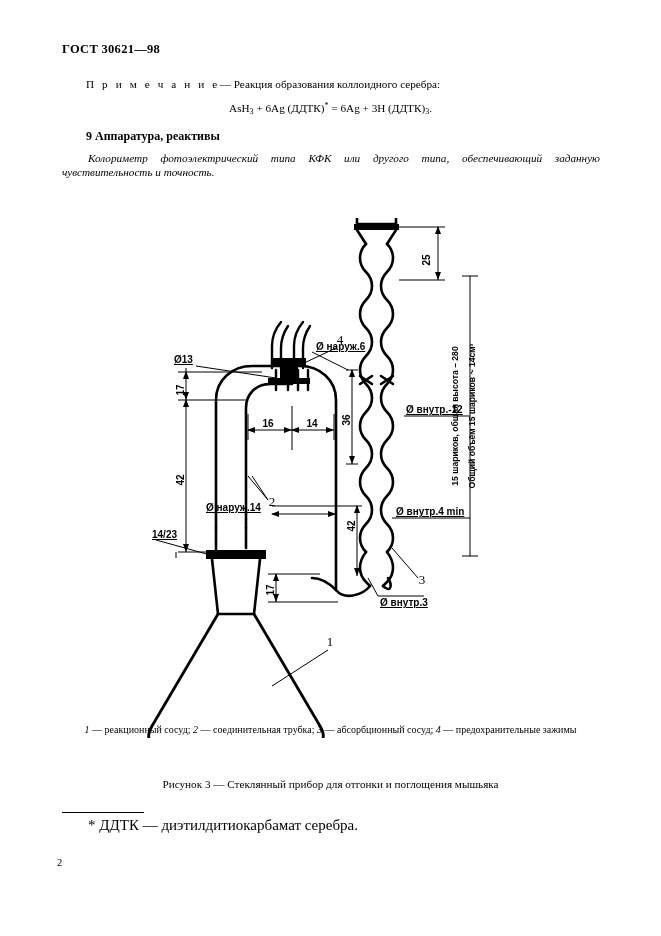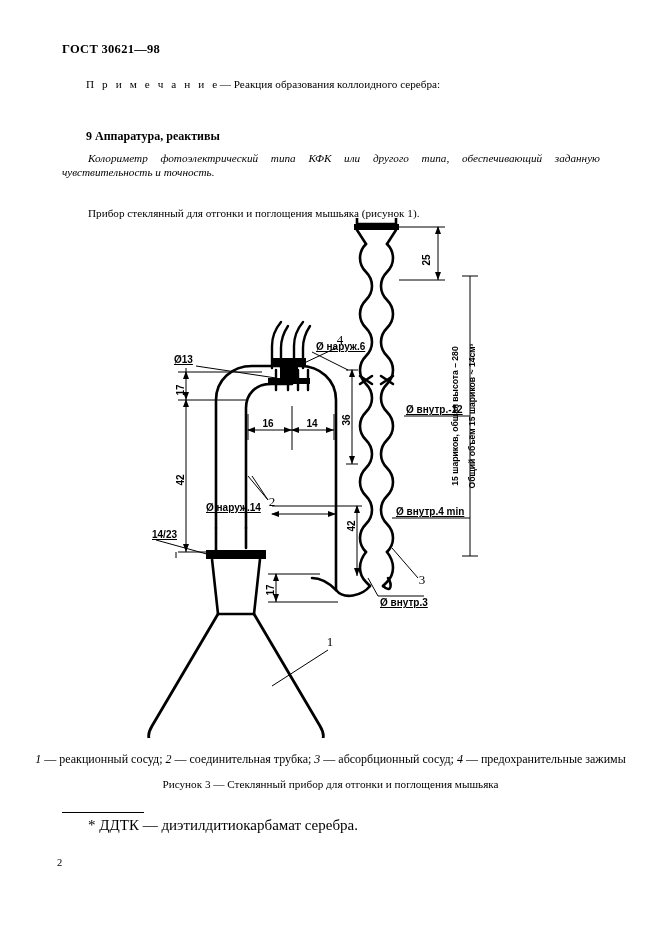--- a/index.html
+++ b/index.html
@@ -101,23 +101,23 @@
   }
   .figure-wrap svg {
     display: block;
   }
 
   
   .fig-legend {
     position: absolute;
     left: 0;
     right: 0;
-    top: 752px;
+    top: 724px;
     text-align: center;
-    font-size: 12px;
+    font-size: 10px;
     white-space: nowrap;
   }
   .fig-legend i {
     font-style: italic;
   }
   .fig-title {
     position: absolute;
     left: 0;
     right: 0;
     top: 778px;
@@ -152,25 +152,27 @@
 
 <div class="page">
 
   <div class="doc-header">ГОСТ 30621—98</div>
 
   <div class="note-line">
     <span class="spaced">П р и м е ч а н и е</span><span>—</span>
     <span>Реакция образования коллоидного серебра:</span>
   </div>
 
+  <div class="formula">
+    <span>AsH</span><sub>3</sub><span> + 6Ag (ДДТК)</span><sup>*</sup><span> = 6Ag + 3H (ДДТК)</span><sub>3</sub><span>.</span>
+  </div>
 
   <div class="section-title">9 Аппаратура, реактивы</div>
 
   <div class="para italic p1"><span class="ind"></span><span>Колориметр фотоэлектрический типа КФК или другого типа, обеспечивающий заданную чувствительность и точность.</span></div>
-  <div class="para p3"><span class="ind"></span><span>Прибор стеклянный для отгонки и поглощения мышьяка (рисунок 1).</span></div>
 
   <div class="figure-wrap">
     <svg width="661" height="520" viewBox="0 0 661 520" xmlns="http://www.w3.org/2000/svg">
       <defs>
         <marker id="ar" markerWidth="9" markerHeight="9" refX="8" refY="3" orient="auto">
           <path d="M0,0 L8,3 L0,6 z" fill="#000"></path>
         </marker>
         <marker id="arS" markerWidth="9" markerHeight="9" refX="1" refY="3" orient="auto">
           <path d="M8,0 L0,3 L8,6 z" fill="#000"></path>
         </marker>

